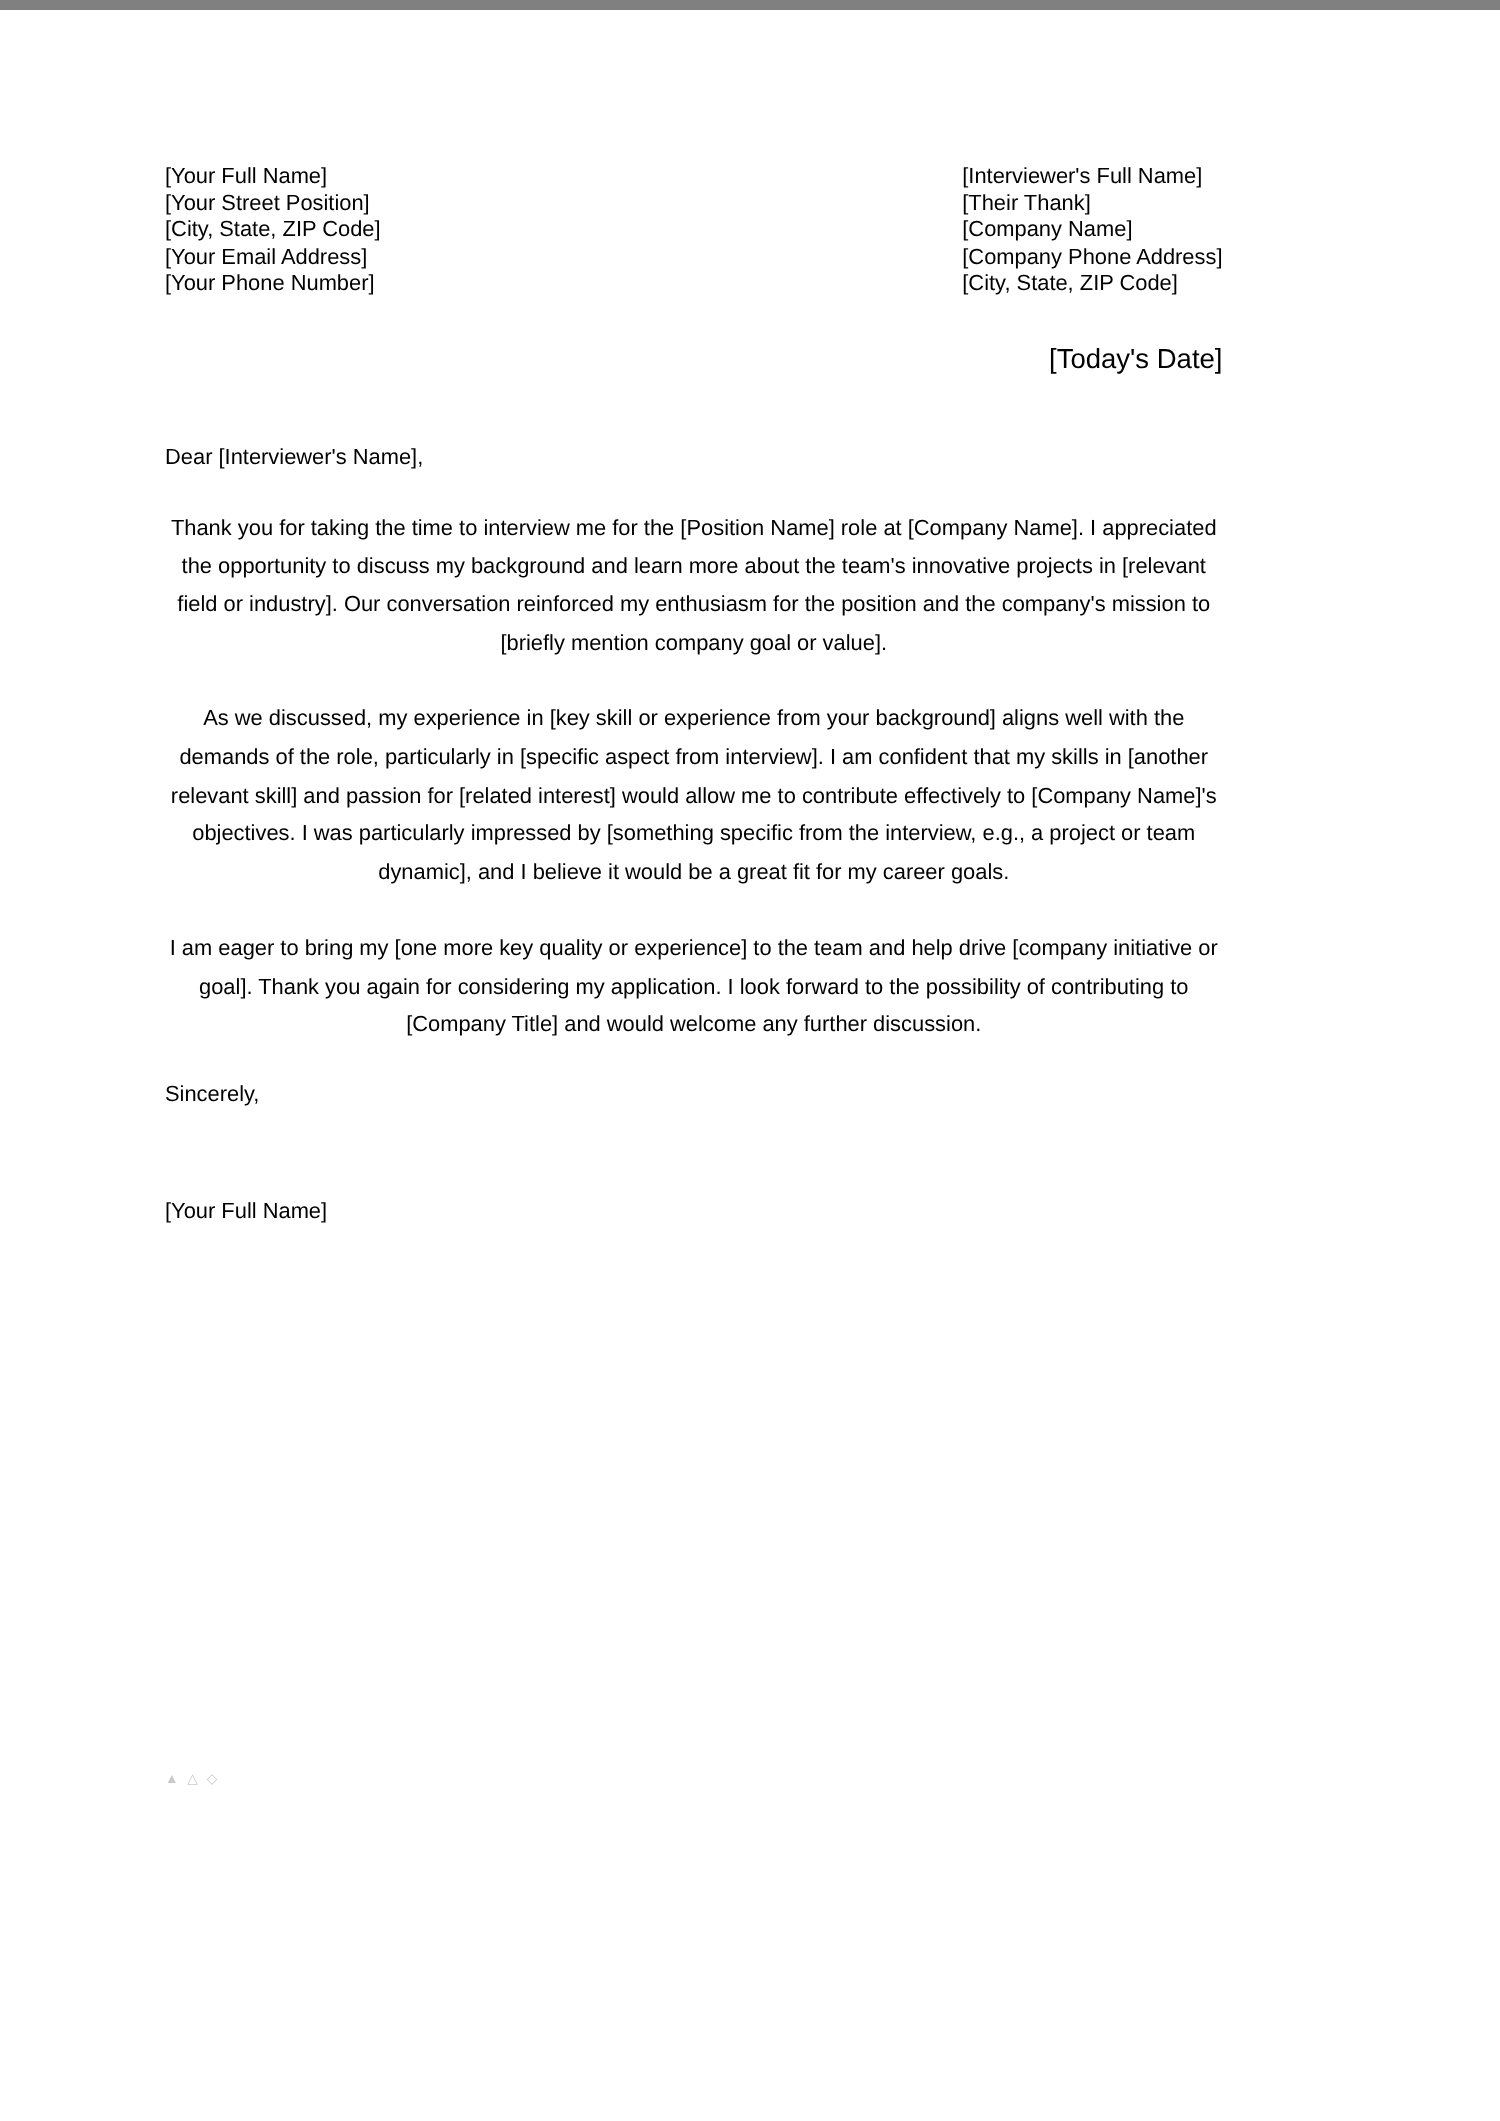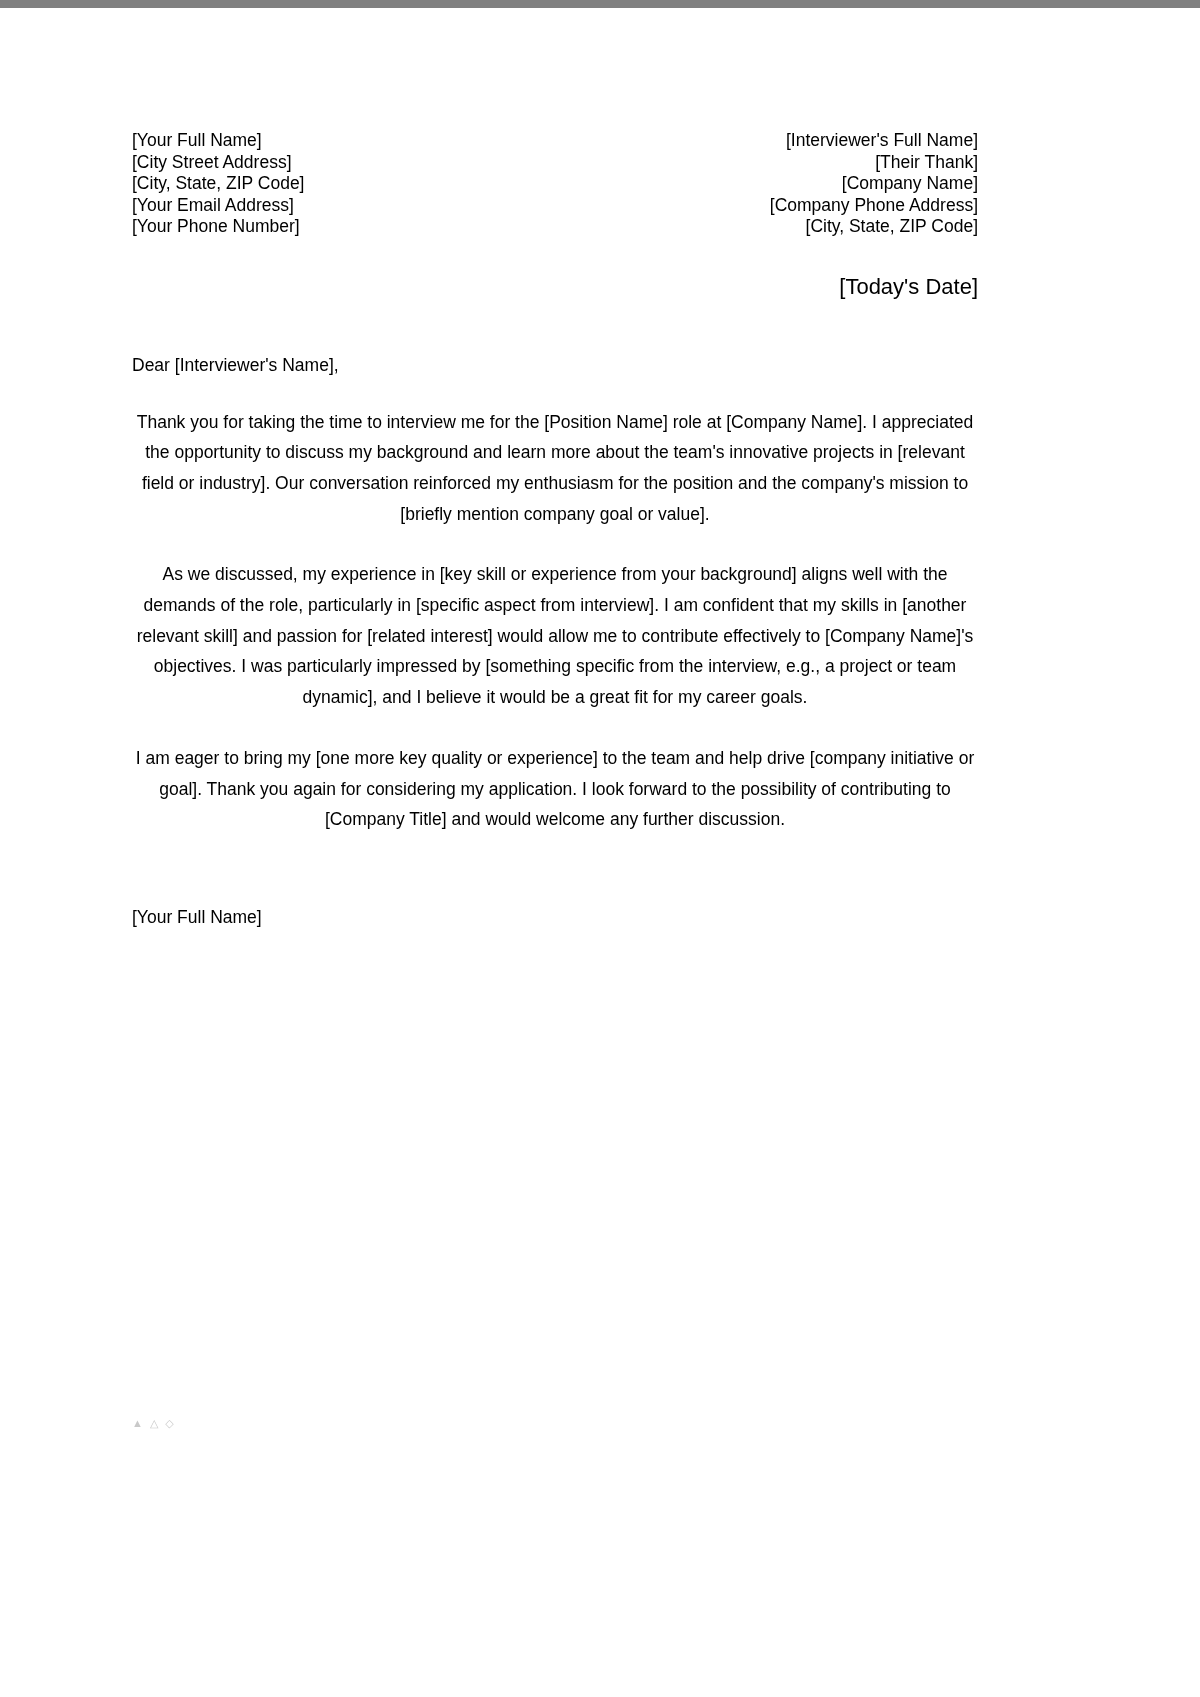--- a/index.html
+++ b/index.html
@@ -50,21 +50,21 @@
     display: flex;
     justify-content: space-between;
     align-items: flex-start;
   }
   .addr-block {
     font-size: 17.5px;
     line-height: 21.5px;
     white-space: nowrap;
   }
   .addr-block.left { text-align: left; }
-  .addr-block.right { text-align: right; }
+  .addr-block.right { }
   .addr-line { display: block; }
   .date-line {
     margin-top: 38px;
     text-align: right;
     font-size: 22px;
     line-height: 21.5px;
   }
   .salutation {
     margin-top: 58px;
     font-size: 17.5px;
@@ -105,21 +105,21 @@
 
 <div class="top-bar"></div>
 
 <div class="page">
   <div class="sheet">
     <div class="content">
 
       <div class="address-row">
         <div class="addr-block left">
           <span class="addr-line">[Your Full Name]</span>
-          <span class="addr-line">[City Street Address]</span>
+          <span class="addr-line">[Your Street Position]</span>
           <span class="addr-line">[City, State, ZIP Code]</span>
           <span class="addr-line">[Your Email Address]</span>
           <span class="addr-line">[Your Phone Number]</span>
         </div>
 
         <div class="addr-block right">
           <span class="addr-line">[Interviewer's Full Name]</span>
           <span class="addr-line">[Their Thank]</span>
           <span class="addr-line">[Company Name]</span>
           <span class="addr-line">[Company Phone Address]</span>
@@ -128,20 +128,21 @@
       </div>
 
       <div class="date-line">[Today's Date]</div>
 
       <div class="salutation">Dear [Interviewer's Name],</div>
 
       <p class="para">Thank you for taking the time to interview me for the [Position Name] role at [Company Name]. I appreciated the opportunity to discuss my background and learn more about the team's innovative projects in [relevant field or industry]. Our conversation reinforced my enthusiasm for the position and the company's mission to [briefly mention company goal or value].</p>
       <p class="para">As we discussed, my experience in [key skill or experience from your background] aligns well with the demands of the role, particularly in [specific aspect from interview]. I am confident that my skills in [another relevant skill] and passion for [related interest] would allow me to contribute effectively to [Company Name]'s objectives. I was particularly impressed by [something specific from the interview, e.g., a project or team dynamic], and I believe it would be a great fit for my career goals.</p>
       <p class="para">I am eager to bring my [one more key quality or experience] to the team and help drive [company initiative or goal]. Thank you again for considering my application. I look forward to the possibility of contributing to [Company Title] and would welcome any further discussion.</p>
 
+      <div class="closing">Sincerely,</div>
 
       <div class="signature">[Your Full Name]</div>
 
     </div>
 
     <div class="footer-marks">
       <span>▲</span>
       <span>△</span>
       <span>◇</span>
     </div>

